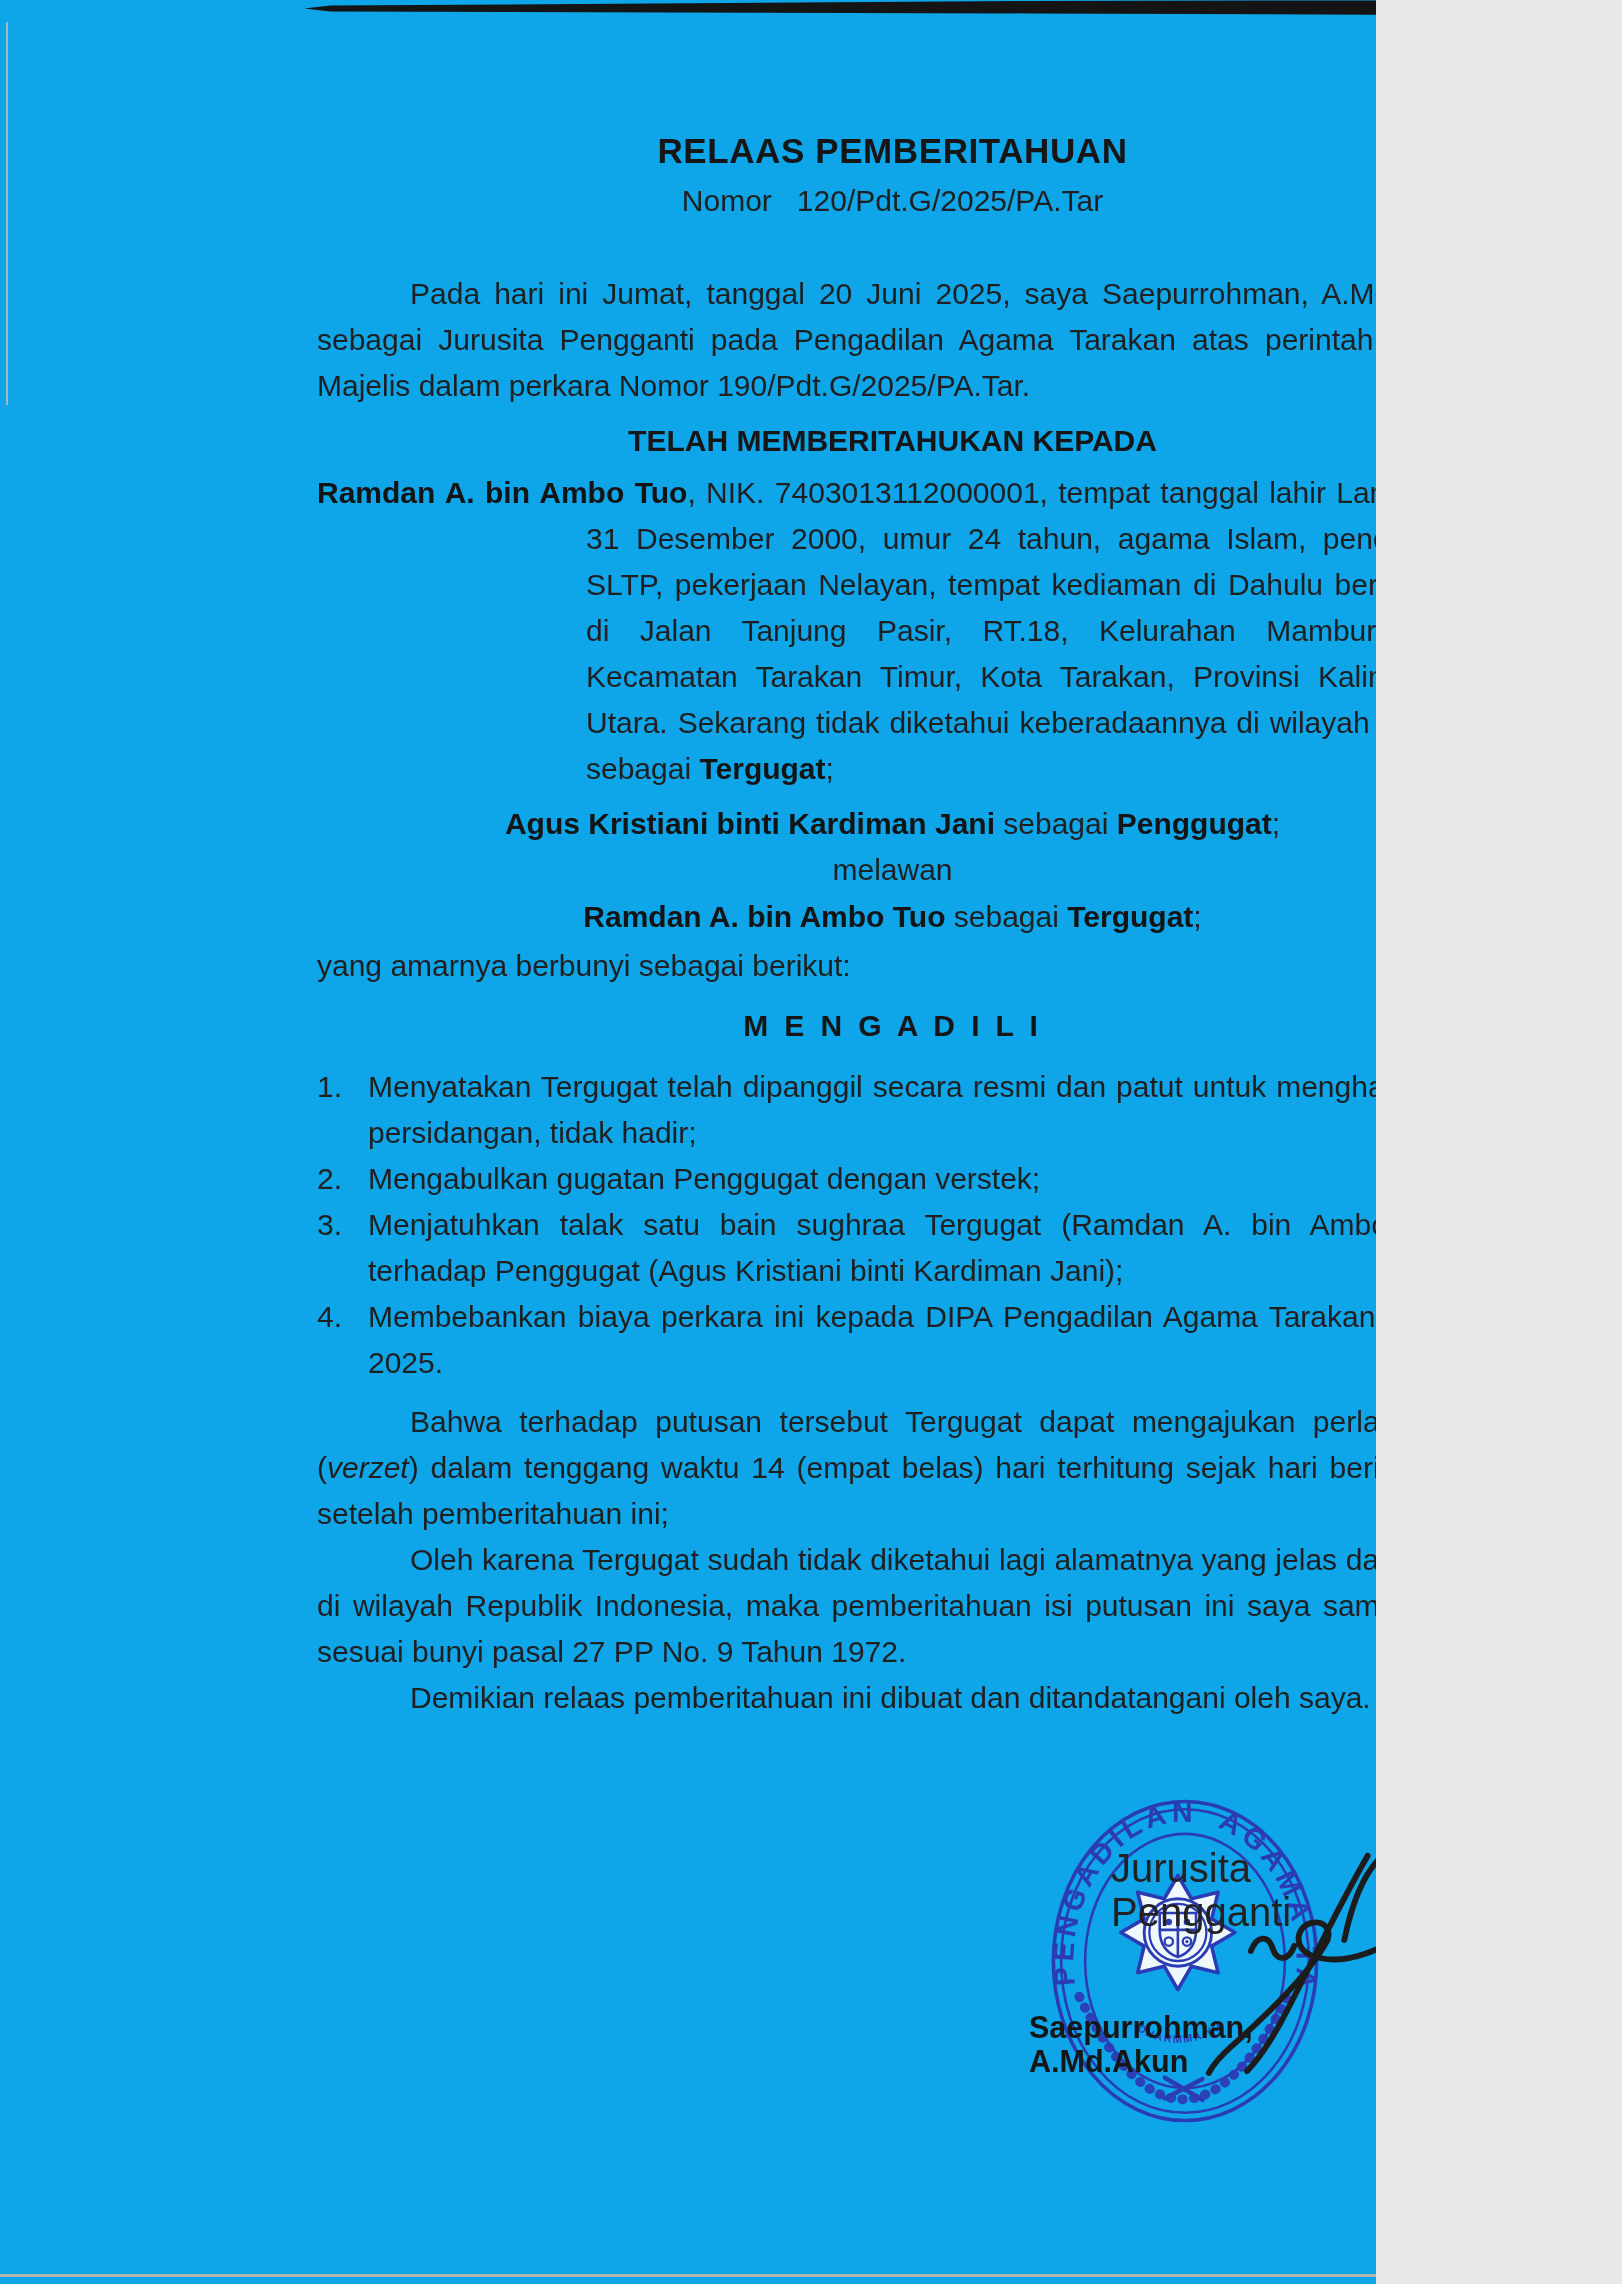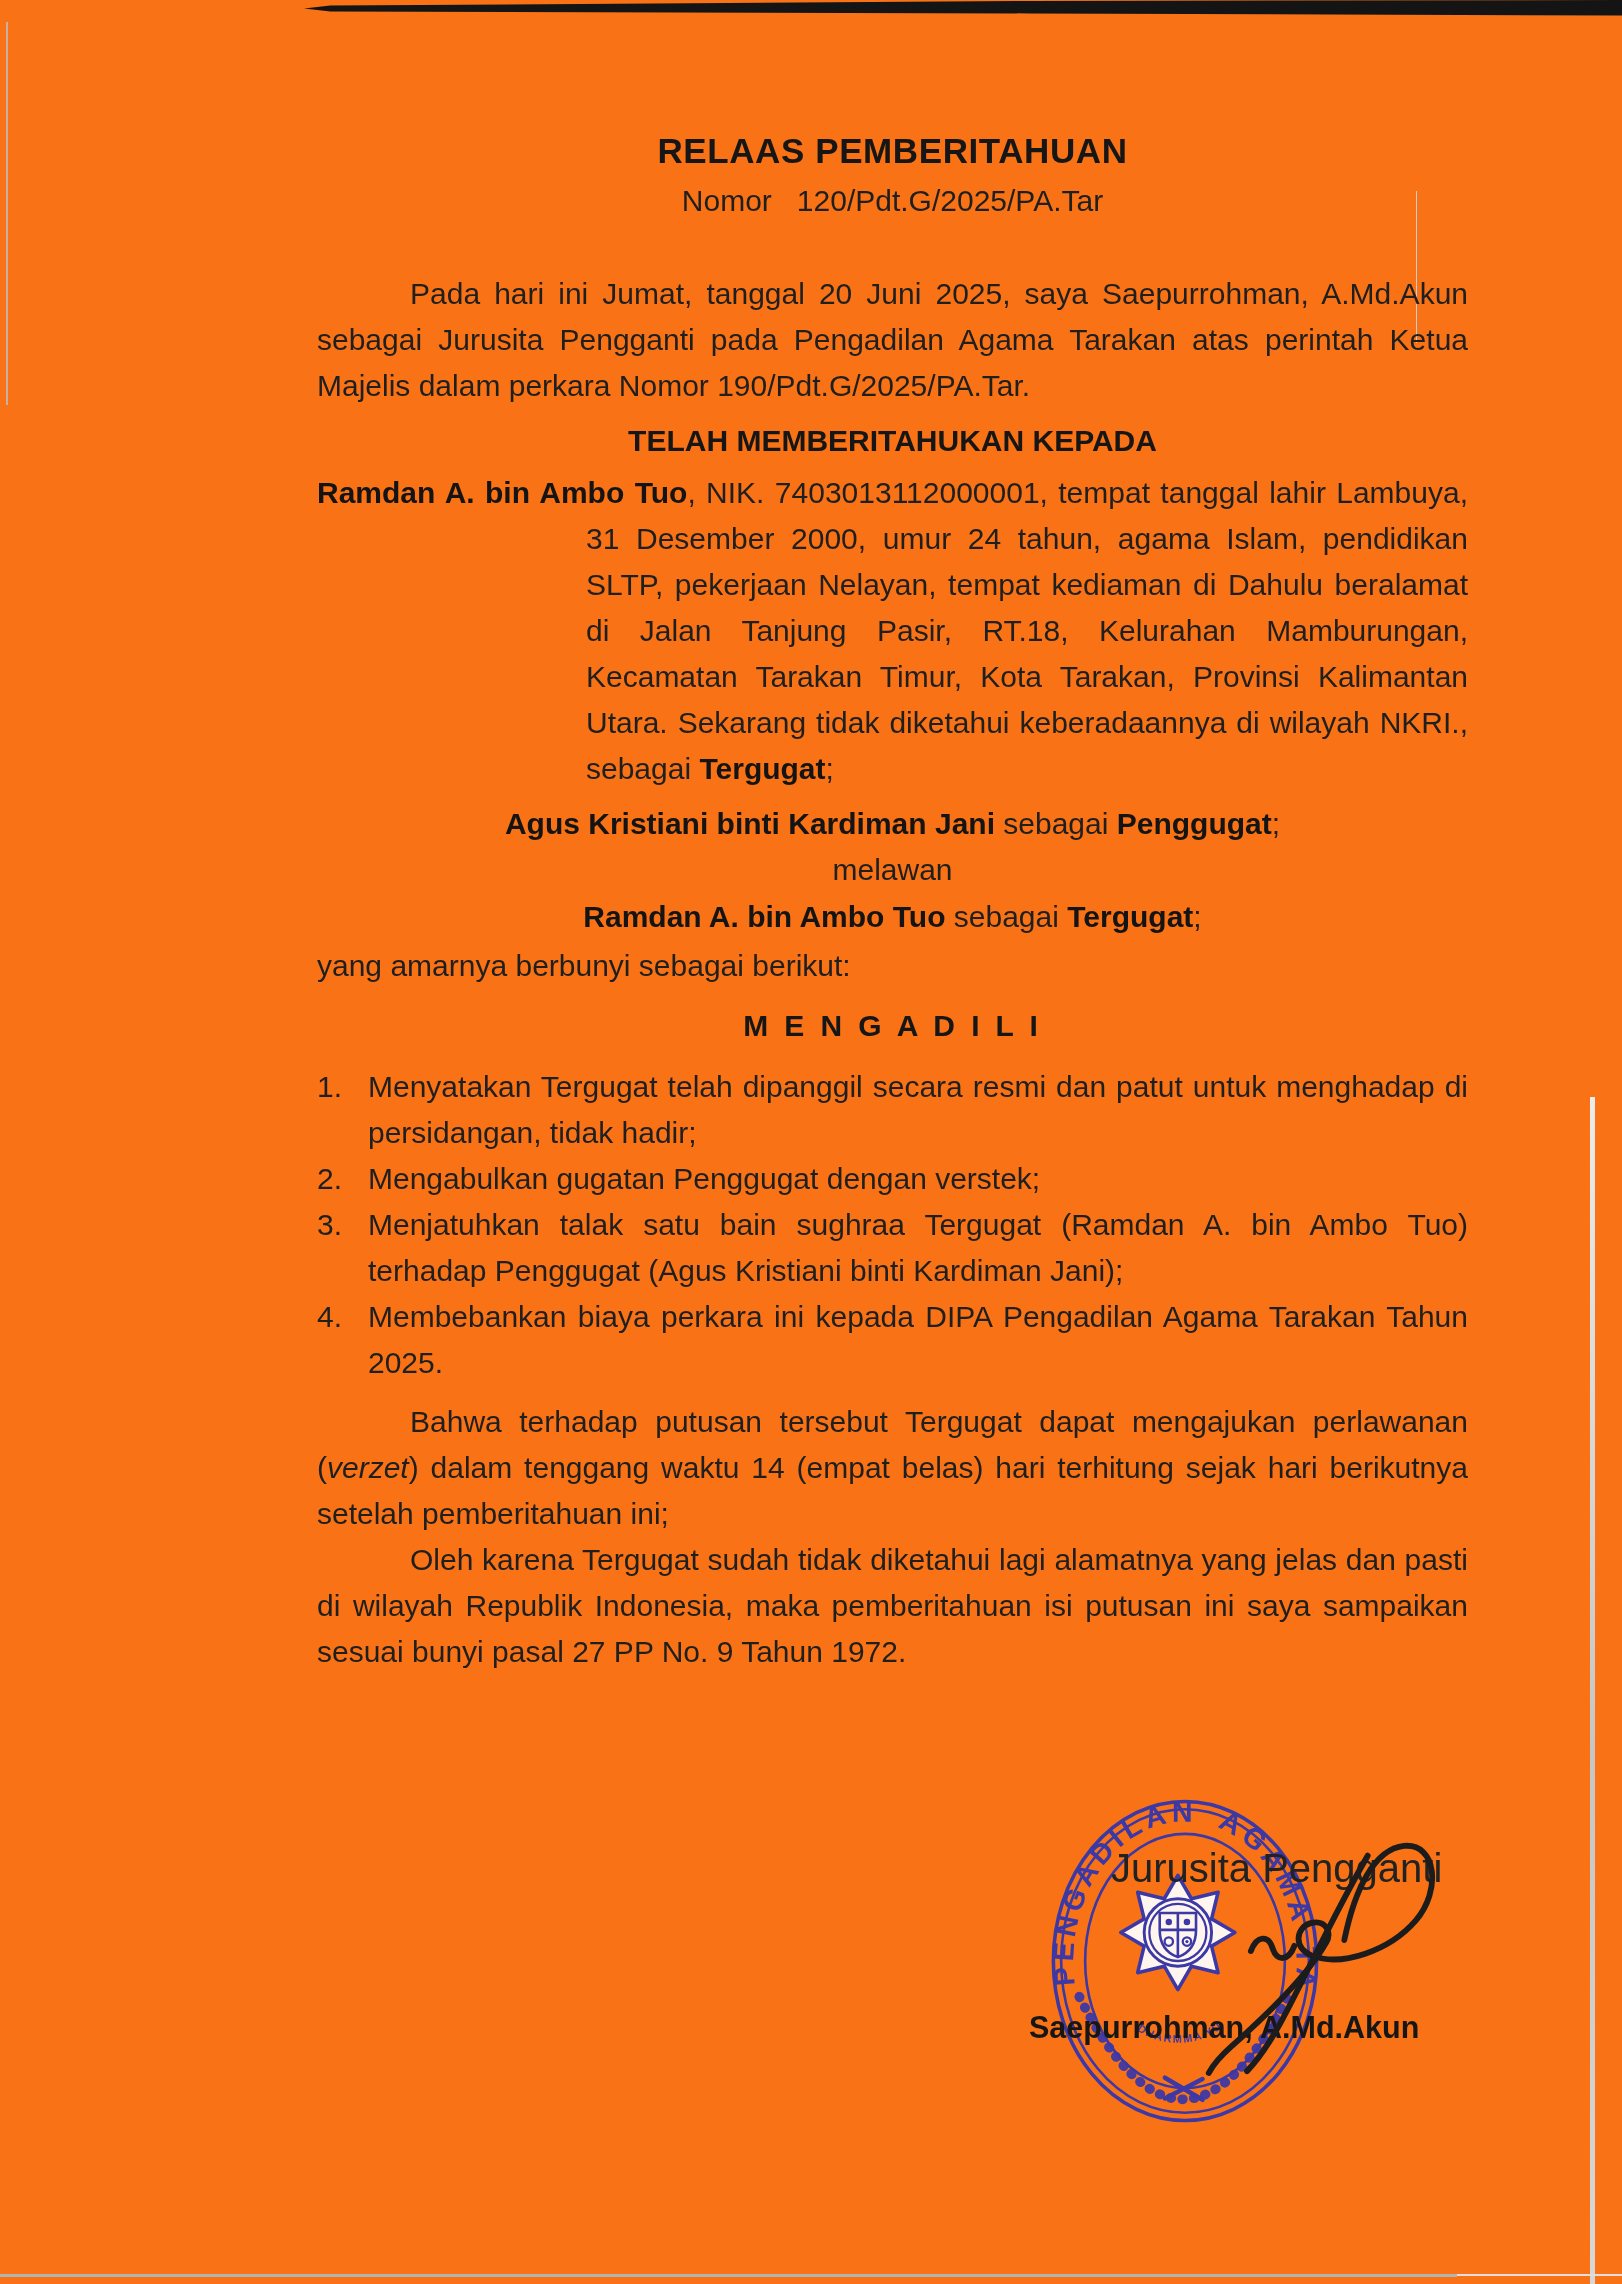--- a/index.html
+++ b/index.html
@@ -1,19 +1,19 @@
 <!DOCTYPE html>
 <html style="font-size:10.4px"><head>
 <meta charset="utf-8">
 <style>
   html,body{margin:0;padding:0;background:#e8e8e8;}
   #page{
     position:relative;
-    width:1622px;height:2284px;
-    background:#f97316;
+    width:1376px;height:2284px;
+    background:#0ea5e9;
     overflow:hidden;
     font-family:"Liberation Sans","DejaVu Sans",sans-serif;
     color:#1f1f1f;
   }
   
   .artifact{position:absolute;}
   #top-bar{
     left:304px;top:0;width:1319px;height:15.6px;background:#141414;
     clip-path:polygon(0 55%, 2% 36%, 55% 6%, 100% 0, 100% 100%, 55% 86%, 2% 74%);
   }
@@ -96,20 +96,21 @@
       <div class="li"><span class="num">1.</span><span>Menyatakan Tergugat telah dipanggil secara resmi dan patut untuk menghadap di persidangan, tidak hadir;</span></div>
       <div class="li"><span class="num">2.</span><span>Mengabulkan gugatan Penggugat dengan verstek;</span></div>
       <div class="li"><span class="num">3.</span><span>Menjatuhkan talak satu bain sughraa Tergugat (Ramdan A. bin Ambo Tuo) terhadap Penggugat (Agus Kristiani binti Kardiman Jani);</span></div>
       <div class="li"><span class="num">4.</span><span>Membebankan biaya perkara ini kepada DIPA Pengadilan Agama Tarakan Tahun 2025.</span></div>
     </div>
 
     <p class="p-obj"><span>Bahwa terhadap putusan tersebut Tergugat dapat mengajukan perlawanan (</span><i>verzet</i><span>) dalam tenggang waktu 14 (empat belas) hari terhitung sejak hari berikutnya setelah pemberitahuan ini;</span></p>
 
     <p class="p-addr">Oleh karena Tergugat sudah tidak diketahui lagi alamatnya yang jelas dan pasti di wilayah Republik Indonesia, maka pemberitahuan isi putusan ini saya sampaikan sesuai bunyi pasal 27 PP No. 9 Tahun 1972.</p>
 
+    <p class="p-close">Demikian relaas pemberitahuan ini dibuat dan ditandatangani oleh saya.</p>
   </div>
 
   <svg id="seal-svg" width="286" height="332" viewBox="-220 -256 440 512">
     <defs>
       <path id="sealRingPath" d="M -169.4 37.3 A 172 215 0 1 1 169.4 37.3"></path>
       <path id="sealRibbonPath" d="M -77 104 A 82 54 0 0 0 55 104"></path>
     </defs>
     <g stroke="#2e34b0" fill="none">
       <ellipse cx="0" cy="0" rx="203" ry="246" stroke-width="5.5"></ellipse>
       <ellipse cx="0" cy="0" rx="191" ry="234" stroke-width="4"></ellipse>

